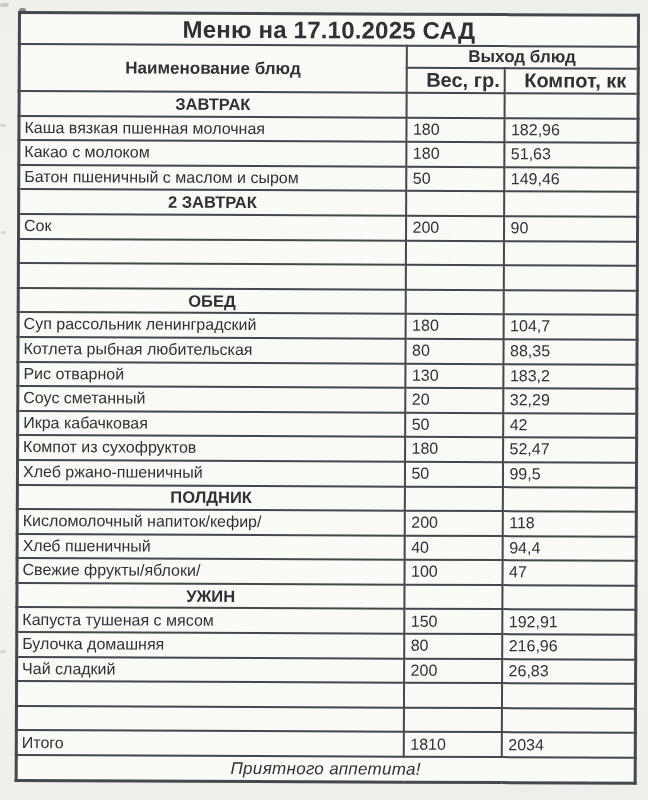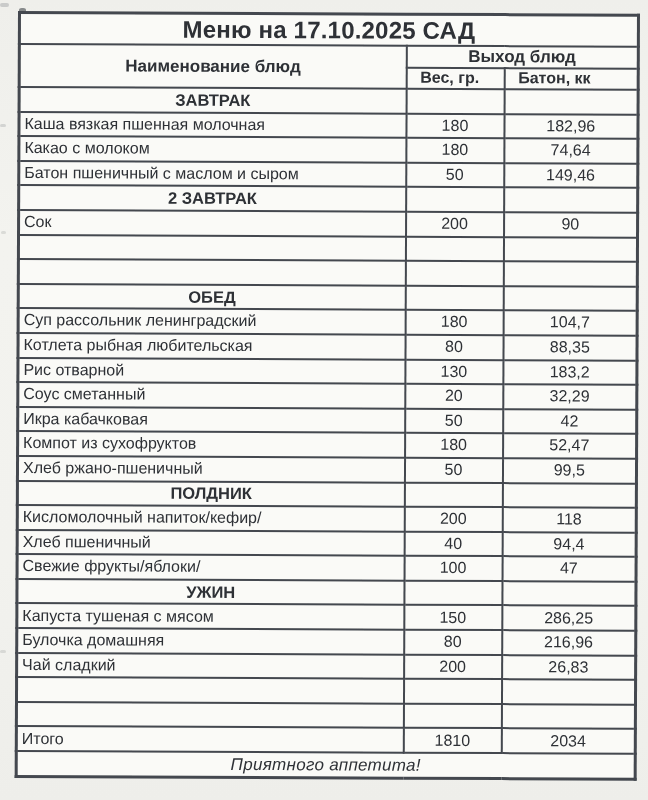--- a/index.html
+++ b/index.html
@@ -31,25 +31,25 @@
     padding:0 6px;
     font-size:16px;
     line-height:1.15;
     overflow:hidden;white-space:nowrap;
     vertical-align:middle;
   }
   tr.title-row th{
     height:29px;font-size:24px;font-weight:bold;text-align:center;letter-spacing:0.2px;
   }
   tr.hrow1 th{height:20px;font-size:17px;font-weight:bold;text-align:center;}
-  tr.hrow2 th{height:19px;font-size:16px;font-weight:bold;text-align:left;padding-left:13px;}
+  tr.hrow2 th{height:19px;font-size:20px;font-weight:bold;text-align:left;padding-left:19px;}
   th.name-head{font-size:16.5px;font-weight:bold;text-align:center;}
   tbody tr{height:24.6px;}
   td.name{text-align:left;padding-left:4px;}
-  td.num{text-align:center;padding-right:6px;}
+  td.num{text-align:left;padding-right:6px;}
   td.sec{text-align:center;font-weight:bold;font-size:16.5px;}
   tfoot td{height:23px;text-align:center;font-style:italic;font-size:17px;letter-spacing:0.3px;}
   
   .artifact{position:absolute;pointer-events:none;}
   .smudge{background:radial-gradient(ellipse at center,rgba(120,125,130,0.35),rgba(120,125,130,0) 70%);}
   .dash{background:rgba(90,95,100,0.55);border-radius:2px;}
   .dot{background:rgba(60,64,70,0.8);border-radius:50%;}
   .corner-spot{background:rgba(50,54,60,0.55);border-radius:40%;}
 </style>
 </head>
@@ -79,38 +79,38 @@
     <thead>
       <tr class="title-row">
         <th colspan="3" id="title-cell">Меню на 17.10.2025 САД</th>
       </tr>
       <tr class="hrow1">
         <th rowspan="2" class="name-head">Наименование блюд</th>
         <th colspan="2">Выход блюд</th>
       </tr>
       <tr class="hrow2">
         <th>Вес, гр.</th>
-        <th>Батон, кк</th>
+        <th>Компот, кк</th>
       </tr>
     </thead>
     <tbody id="menu-rows">
         <tr>
           <td class="sec">ЗАВТРАК</td>
           <td class="num"></td>
           <td class="num"></td>
         </tr>
         <tr>
           <td class="name">Каша вязкая пшенная молочная</td>
           <td class="num">180</td>
           <td class="num">182,96</td>
         </tr>
         <tr>
           <td class="name">Какао с молоком</td>
           <td class="num">180</td>
-          <td class="num">74,64</td>
+          <td class="num">51,63</td>
         </tr>
         <tr>
           <td class="name">Батон пшеничный с маслом и сыром</td>
           <td class="num">50</td>
           <td class="num">149,46</td>
         </tr>
         <tr>
           <td class="sec">2 ЗАВТРАК</td>
           <td class="num"></td>
           <td class="num"></td>
@@ -191,21 +191,21 @@
           <td class="num">47</td>
         </tr>
         <tr>
           <td class="sec">УЖИН</td>
           <td class="num"></td>
           <td class="num"></td>
         </tr>
         <tr>
           <td class="name">Капуста тушеная с мясом</td>
           <td class="num">150</td>
-          <td class="num">286,25</td>
+          <td class="num">192,91</td>
         </tr>
         <tr>
           <td class="name">Булочка домашняя</td>
           <td class="num">80</td>
           <td class="num">216,96</td>
         </tr>
         <tr>
           <td class="name">Чай сладкий</td>
           <td class="num">200</td>
           <td class="num">26,83</td>

